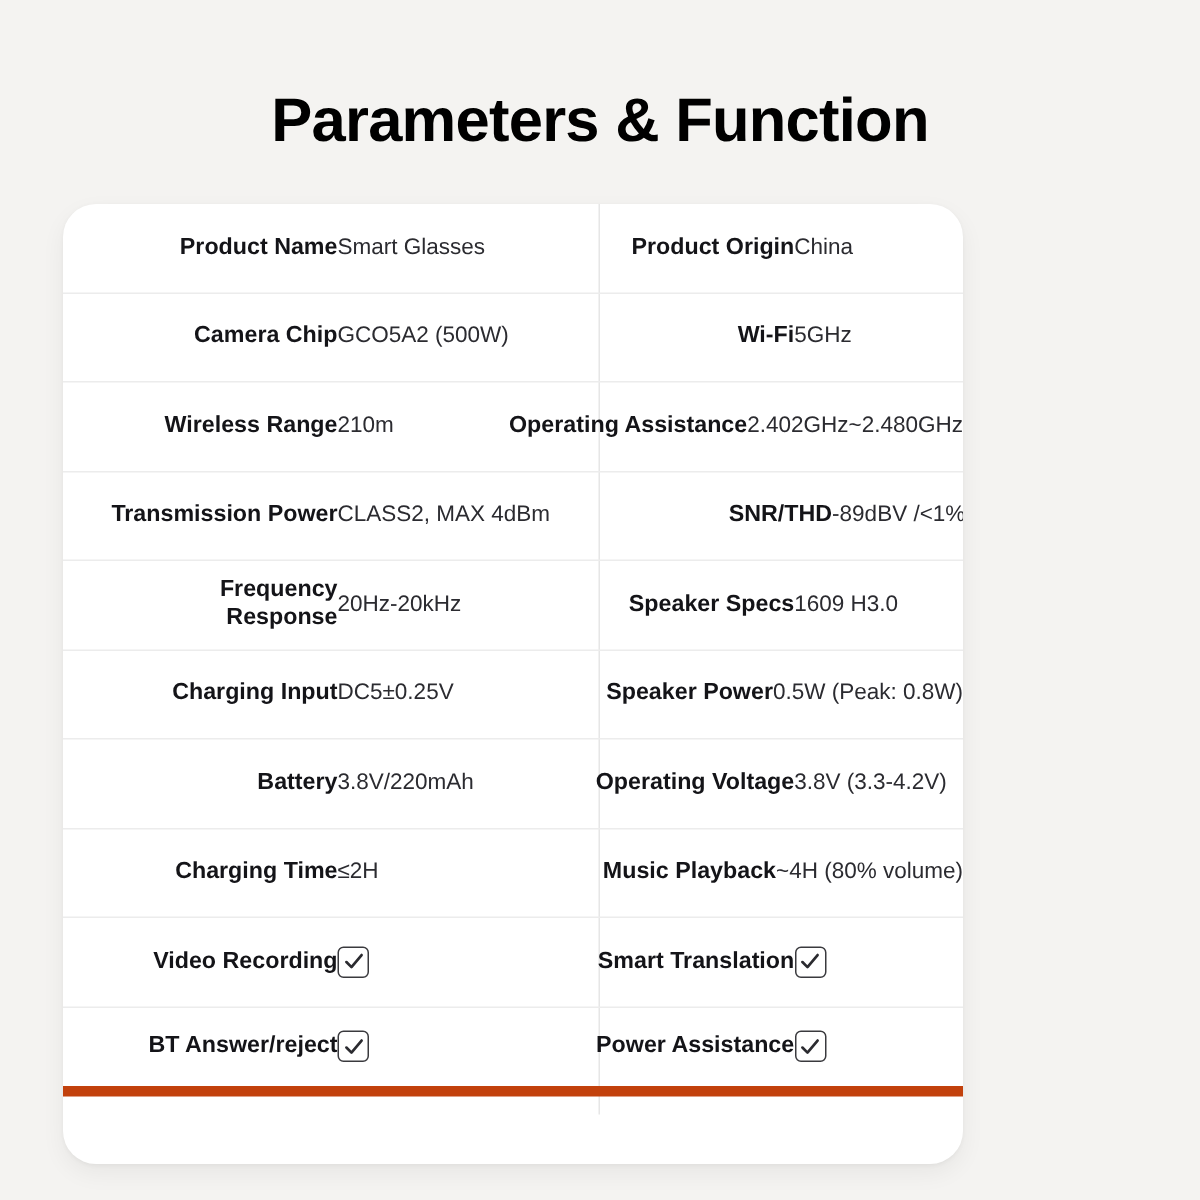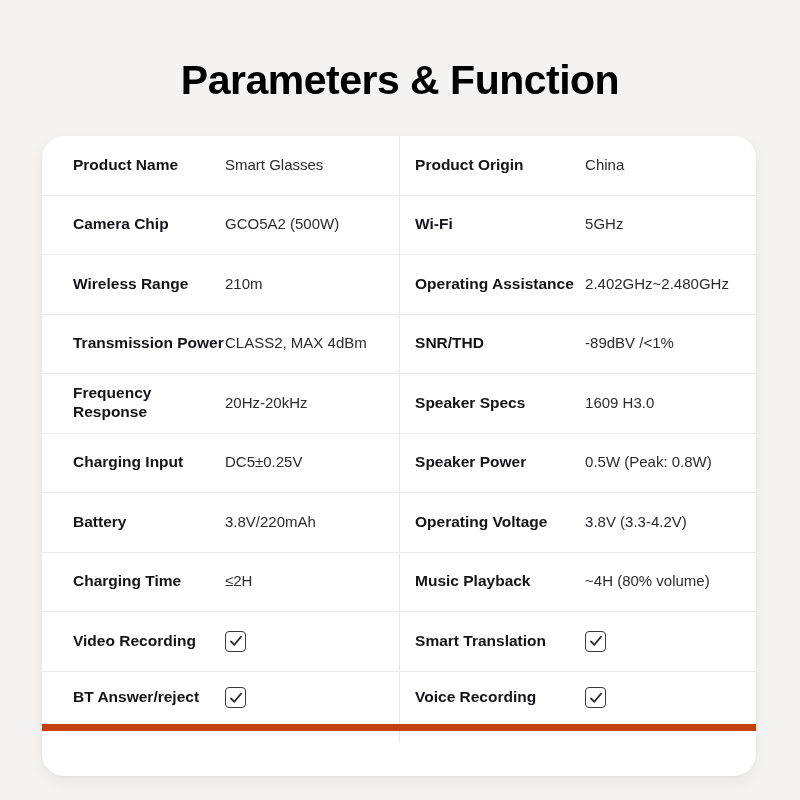--- a/index.html
+++ b/index.html
@@ -35,27 +35,28 @@
     color: #000000;
     line-height: 1.2;
     white-space: nowrap;
   }
 
   
   .spec-card {
     position: absolute;
     left: 42px;
     top: 136px;
-    width: 714px;
+    width: 600px;
     height: 640px;
     background: #ffffff;
     border-radius: 22px;
     box-shadow: 0 6px 16px rgba(0,0,0,0.055),
                 0 1px 3px rgba(0,0,0,0.04);
     overflow: hidden;
+    text-align: right;
   }
 
   
   .col-divider {
     position: absolute;
     top: 0;
     left: 357px;
     width: 1px;
     height: 607px;
     background: #e6e6e6;
@@ -242,21 +243,21 @@
         <div class="spec-row last-row">
           <div class="spec-cell cell-left">
             <span class="spec-label">BT Answer/reject</span>
             <span class="checkbox" role="checkbox" aria-checked="true">
               <svg viewBox="0 0 16 16" aria-hidden="true">
                 <path d="M2.6 8.4 L6.2 12 L13.4 3.4" fill="none" stroke="#2b2b30" stroke-width="1.9" stroke-linecap="round" stroke-linejoin="round"></path>
               </svg>
             </span>
           </div>
           <div class="spec-cell cell-right">
-            <span class="spec-label">Voice Recording</span>
+            <span class="spec-label">Power Assistance</span>
             <span class="checkbox" role="checkbox" aria-checked="true">
               <svg viewBox="0 0 16 16" aria-hidden="true">
                 <path d="M2.6 8.4 L6.2 12 L13.4 3.4" fill="none" stroke="#2b2b30" stroke-width="1.9" stroke-linecap="round" stroke-linejoin="round"></path>
               </svg>
             </span>
           </div>
         </div>
       </div>
     <div class="card-tail"></div>
   </div>

